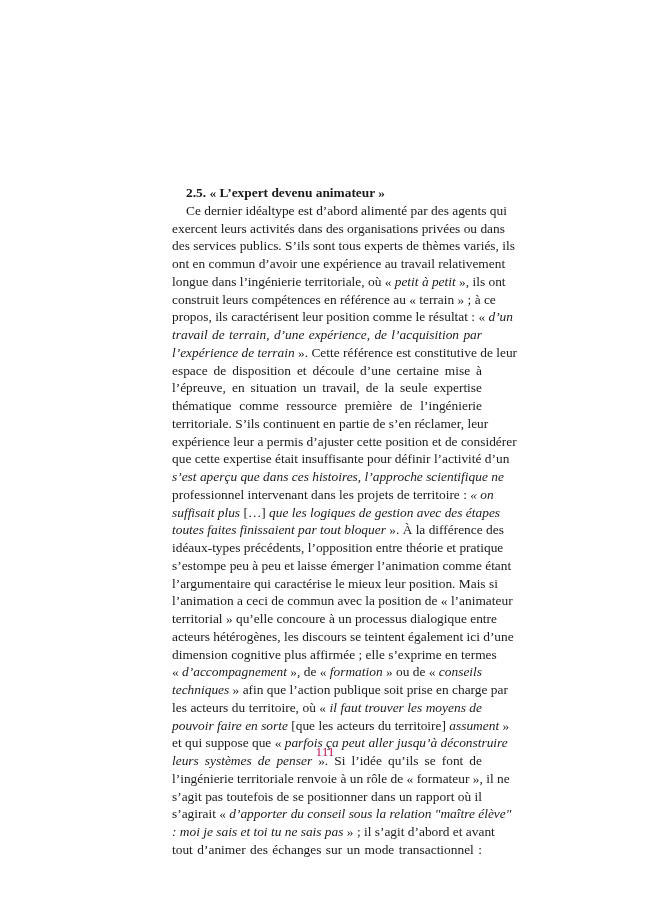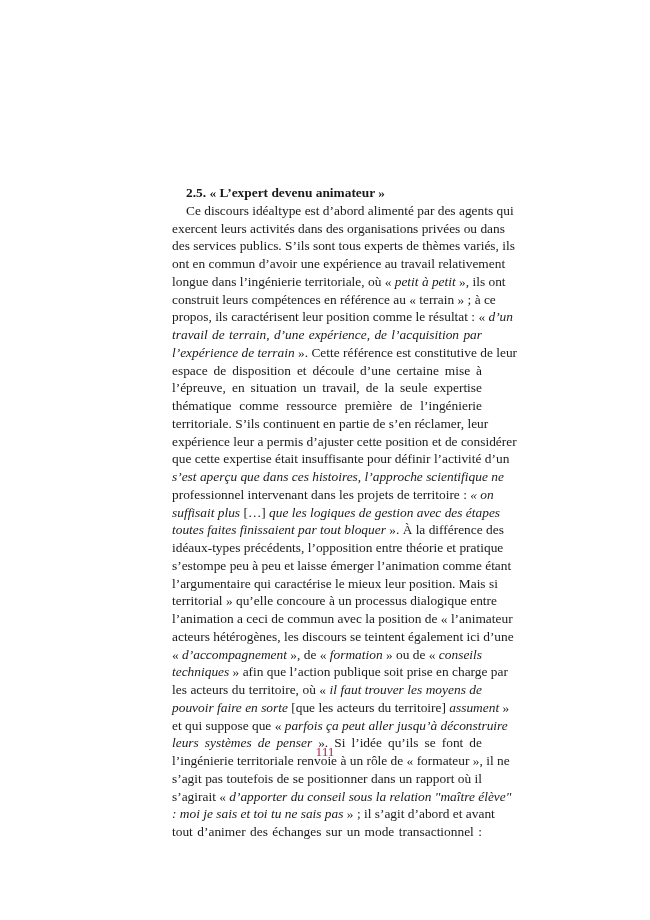--- a/index.html
+++ b/index.html
@@ -19,21 +19,21 @@
     font-family:"Liberation Serif", serif; font-size:13.4px; color:#be185d;
   }
 </style>
 </head>
 <body>
 
 <div class="page">
   <div class="text-block">
     <span class="line heading">2.5. « L’expert devenu animateur »</span>
     <div id="lines">
-        <span class="line indent"><span>Ce discours idéaltype est d’abord alimenté par des agents qui</span></span>
+        <span class="line indent"><span>Ce dernier idéaltype est d’abord alimenté par des agents qui</span></span>
         <span class="line"><span>exercent leurs activités dans des organisations privées ou dans</span></span>
         <span class="line"><span>des services publics. S’ils sont tous experts de thèmes variés, ils</span></span>
         <span class="line"><span>ont en commun d’avoir une expérience au travail relativement</span></span>
         <span class="line"><span>longue dans l’ingénierie territoriale, où « </span><i>petit à petit</i><span> », ils ont</span></span>
         <span class="line"><span>construit leurs compétences en référence au « terrain » ; à ce</span></span>
         <span class="line"><span>propos, ils caractérisent leur position comme le résultat : « </span><i>d’un</i></span>
         <span class="line"><i>travail de terrain, d’une expérience, de l’acquisition par</i></span>
         <span class="line"><i>l’expérience de terrain</i><span> ». Cette référence est constitutive de leur</span></span>
         <span class="line"><span>espace de disposition et découle d’une certaine mise à</span></span>
         <span class="line"><span>l’épreuve, en situation un travail, de la seule expertise</span></span>
@@ -41,23 +41,24 @@
         <span class="line"><span>territoriale. S’ils continuent en partie de s’en réclamer, leur</span></span>
         <span class="line"><span>expérience leur a permis d’ajuster cette position et de considérer</span></span>
         <span class="line"><span>que cette expertise était insuffisante pour définir l’activité d’un</span></span>
         <span class="line"><i>s’est aperçu que dans ces histoires, l’approche scientifique ne</i></span>
         <span class="line"><span>professionnel intervenant dans les projets de territoire : </span><i>« on</i></span>
         <span class="line"><i>suffisait plus</i><span> […] </span><i>que les logiques de gestion avec des étapes</i></span>
         <span class="line"><i>toutes faites finissaient par tout bloquer</i><span> ». À la différence des</span></span>
         <span class="line"><span>idéaux-types précédents, l’opposition entre théorie et pratique</span></span>
         <span class="line"><span>s’estompe peu à peu et laisse émerger l’animation comme étant</span></span>
         <span class="line"><span>l’argumentaire qui caractérise le mieux leur position. Mais si</span></span>
+        <span class="line"><span>l’animation a ceci de commun avec la position de « l’animateur</span></span>
         <span class="line"><span>territorial » qu’elle concoure à un processus dialogique entre</span></span>
-        <span class="line"><span>l’animation a ceci de commun avec la position de « l’animateur</span></span>
         <span class="line"><span>acteurs hétérogènes, les discours se teintent également ici d’une</span></span>
+        <span class="line"><span>dimension cognitive plus affirmée ; elle s’exprime en termes</span></span>
         <span class="line"><span>« </span><i>d’accompagnement</i><span> », de « </span><i>formation</i><span> » ou de « </span><i>conseils</i></span>
         <span class="line"><i>techniques</i><span> » afin que l’action publique soit prise en charge par</span></span>
         <span class="line"><span>les acteurs du territoire, où « </span><i>il faut trouver les moyens de</i></span>
         <span class="line"><i>pouvoir faire en sorte</i><span> [que les acteurs du territoire] </span><i>assument</i><span> »</span></span>
         <span class="line"><span>et qui suppose que « </span><i>parfois ça peut aller jusqu’à déconstruire</i></span>
         <span class="line"><i>leurs systèmes de penser</i><span> ». Si l’idée qu’ils se font de</span></span>
         <span class="line"><span>l’ingénierie territoriale renvoie à un rôle de « formateur », il ne</span></span>
         <span class="line"><span>s’agit pas toutefois de se positionner dans un rapport où il</span></span>
         <span class="line"><span>s’agirait « </span><i>d’apporter du conseil sous la relation "maître élève"</i></span>
         <span class="line"><i>: moi je sais et toi tu ne sais pas</i><span> » ; il s’agit d’abord et avant</span></span>

